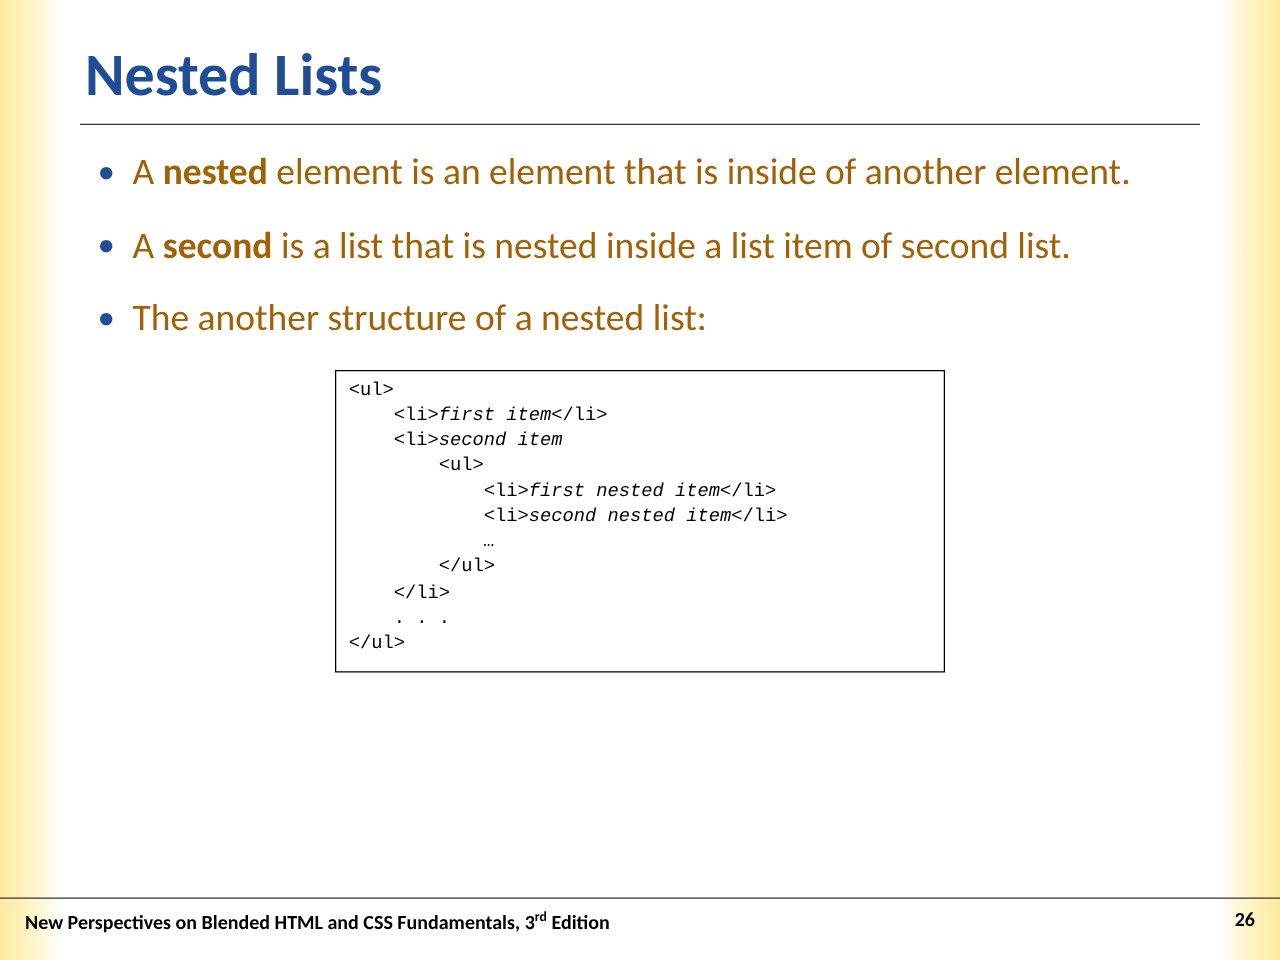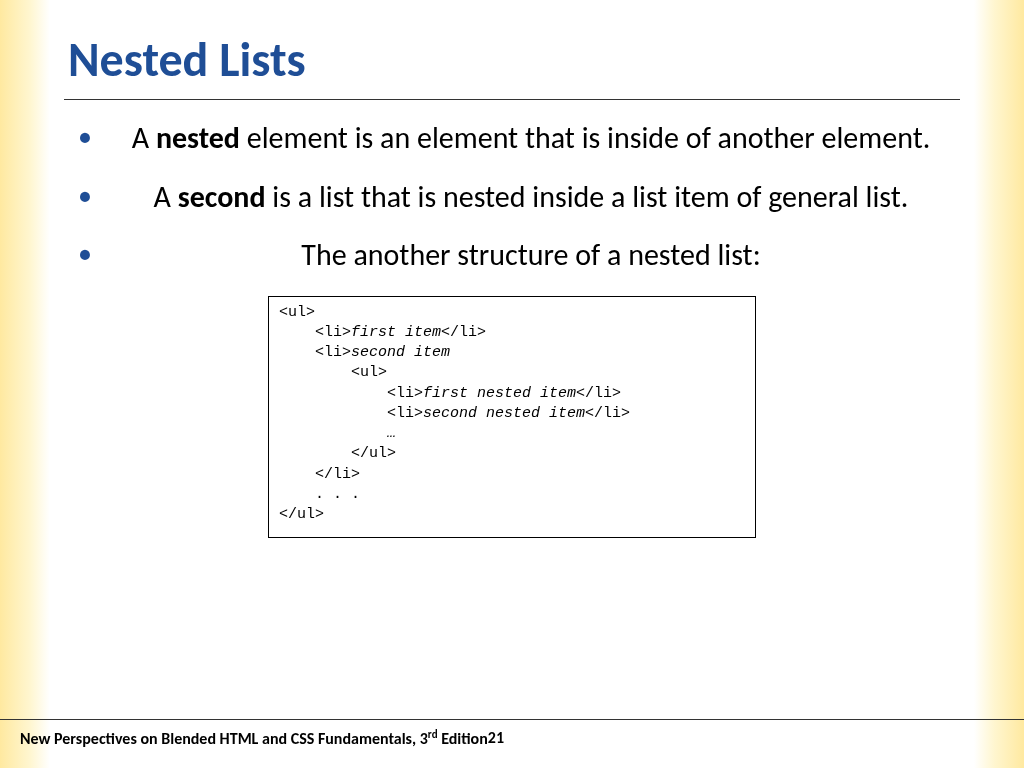--- a/index.html
+++ b/index.html
@@ -41,25 +41,24 @@
     border-top: 1px solid #333;
     margin: 0 -4px 18px -4px;
   }
   .content ul {
     list-style: none;
     padding-left: 0;
   }
   .content li {
     font-size: 30px;
     line-height: 1.35;
-    color: #000000;
+    color: #a16207;
     padding-left: 38px;
     position: relative;
     margin-bottom: 18px;
-    text-align: center;
   }
   .content li::before {
     content: "•";
     color: #1f4e96;
     position: absolute;
     left: 10px;
     top: 0;
     font-size: 28px;
   }
   .content b { font-weight: 700; }
@@ -77,41 +76,42 @@
   .codebox .tag { font-style: normal; }
   .footer {
     position: absolute;
     left: 0; right: 0;
     bottom: 20px;
     padding: 8px 20px 0 20px;
     border-top: 1px solid #333;
     font-size: 16px;
     font-weight: 700;
     display: flex;
-    justify-content: flex-start;
+    justify-content: space-between;
+    gap: 44px;
   }
   .footer sup { font-size: 11px; }
 </style>
 </head>
 <body>
 
 <div class="edge-left"></div>
 <div class="edge-right"></div>
 
 <div class="slide">
   <div class="title">Nested Lists</div>
   <hr class="hr">
 
   <div class="content">
     <ul>
       <li>
         <span>A </span><b>nested</b><span> element is an element that is inside of another element.</span>
       </li>
       <li>
-        <span>A </span><b>second</b><span> is a list that is nested inside a list item of general list.</span>
+        <span>A </span><b>second</b><span> is a list that is nested inside a list item of second list.</span>
       </li>
       <li>
         <span>The another structure of a nested list:</span>
       </li>
     </ul>
   </div>
 
   <div class="codebox"><span class="tag">&lt;ul&gt;</span>
 <span class="tag">    &lt;li&gt;</span><span>first item</span><span class="tag">&lt;/li&gt;</span>
 <span class="tag">    &lt;li&gt;</span><span>second item</span>
@@ -121,15 +121,15 @@
 <span>            …</span>
 <span class="tag">        &lt;/ul&gt;</span>
 <span class="tag">    &lt;/li&gt;</span>
 <span class="tag">    . . .</span>
 <span class="tag">&lt;/ul&gt;</span></div>
 
   <div class="footer">
     <div>
       <span>New Perspectives on Blended HTML and CSS Fundamentals, 3</span><sup>rd</sup><span> Edition</span>
     </div>
-    <div>21</div>
+    <div>26</div>
   </div>
 </div>
 
 </body></html>

